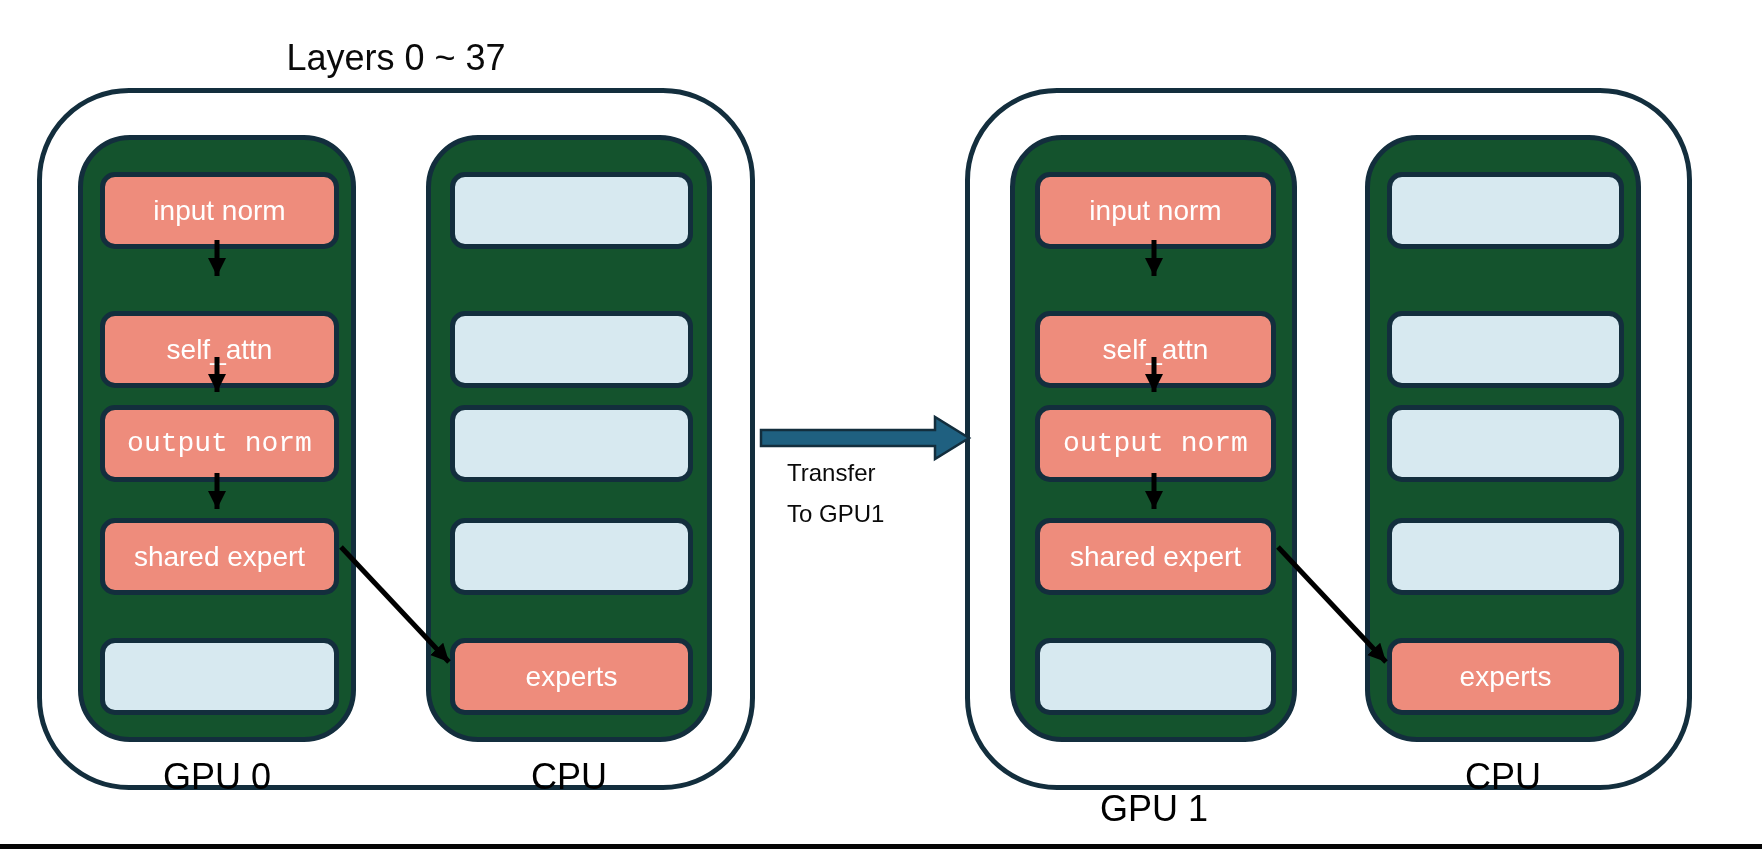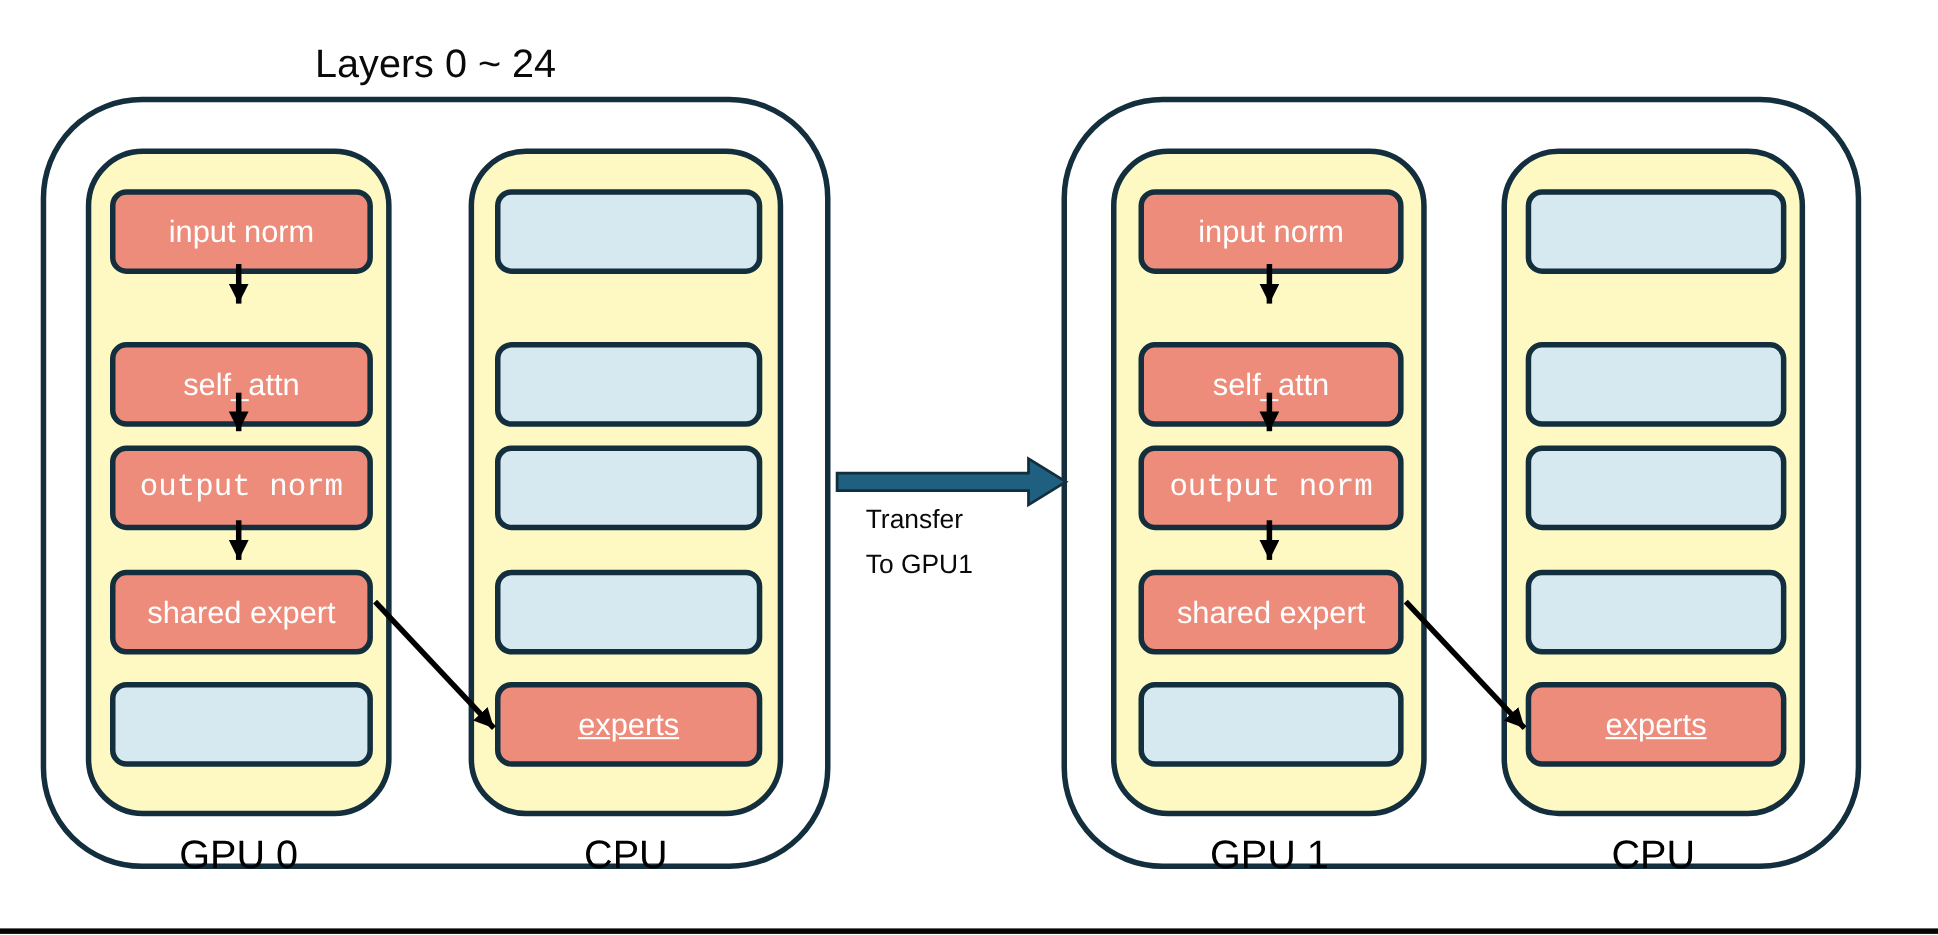--- a/index.html
+++ b/index.html
@@ -28,42 +28,42 @@
     border-radius:92px;
     background:#ffffff;
     box-sizing:border-box;
   }
   .device-column{
     position:absolute;
     top:42px;
     height:607px;
     border:5px solid #132e3d;
     border-radius:52px;
-    background:#fef9c3;
+    background:#14532d;
     box-sizing:border-box;
   }
   .box{
     position:absolute;
     height:77px;
     border:5px solid #132e3d;
     border-radius:15px;
     box-sizing:border-box;
     display:flex;
     align-items:center;
     justify-content:center;
     font-size:28px;
     color:#ffffff;
   }
   .box.module{background:#ee8c7c;}
   .box.empty{background:#d7e9f0;}
   .slot0{top:32px;}
   .slot1{top:149px;margin-top:22px;}
   .slot2{top:265px;font-family:Liberation Mono, monospace;}
   .slot3{top:378px;text-align:right;}
-  .slot4{top:480px;text-decoration:underline;}
+  .slot4{top:498px;}
   .device-label{
     position:absolute;
     top:756px;
     font-size:36px;
     color:#000000;
     text-align:center;
     width:300px;
     white-space:nowrap;
   }
   .transfer-label{
@@ -85,21 +85,21 @@
     left:0;top:844px;
     width:1762px;height:5px;
     background:#050505;
   }
 </style>
 </head>
 <body>
 
 <div class="canvas">
 
-  <div class="group-title" style="left:146px;">Layers 0 ~ 24</div>
+  <div class="group-title" style="left:146px;">Layers 0 ~ 37</div>
 
 
   <div class="outer-container" style="left:37px;width:718px;">
 
     <div class="device-column" style="left:36px;width:278px;">
       <div class="box module slot0" style="left:17px;width:239px;">
         <span>input norm</span>
       </div>
       <div class="box module slot1" style="left:17px;width:239px;">
         <span>self_attn</span>
@@ -148,21 +148,21 @@
       <div class="box empty slot2" style="left:17px;width:237px;"></div>
       <div class="box empty slot3" style="left:17px;width:237px;"></div>
       <div class="box module slot4" style="left:17px;width:237px;">
         <span>experts</span>
       </div>
     </div>
   </div>
 
   <div class="device-label" style="left:67px;">GPU 0</div>
   <div class="device-label" style="left:419px;">CPU</div>
-  <div class="device-label" style="left:1004px;">GPU 1</div>
+  <div class="device-label" style="left:1004px;margin-top:32px;">GPU 1</div>
   <div class="device-label" style="left:1353px;">CPU</div>
 
   <div class="transfer-label">
     <div>Transfer</div>
     <div>To GPU1</div>
   </div>
 
   <svg class="arrow-layer" width="1762" height="850" viewBox="0 0 1762 850">
     <defs>
       <marker id="ah" markerUnits="userSpaceOnUse" markerWidth="22" markerHeight="20" refX="18" refY="9" orient="auto">

